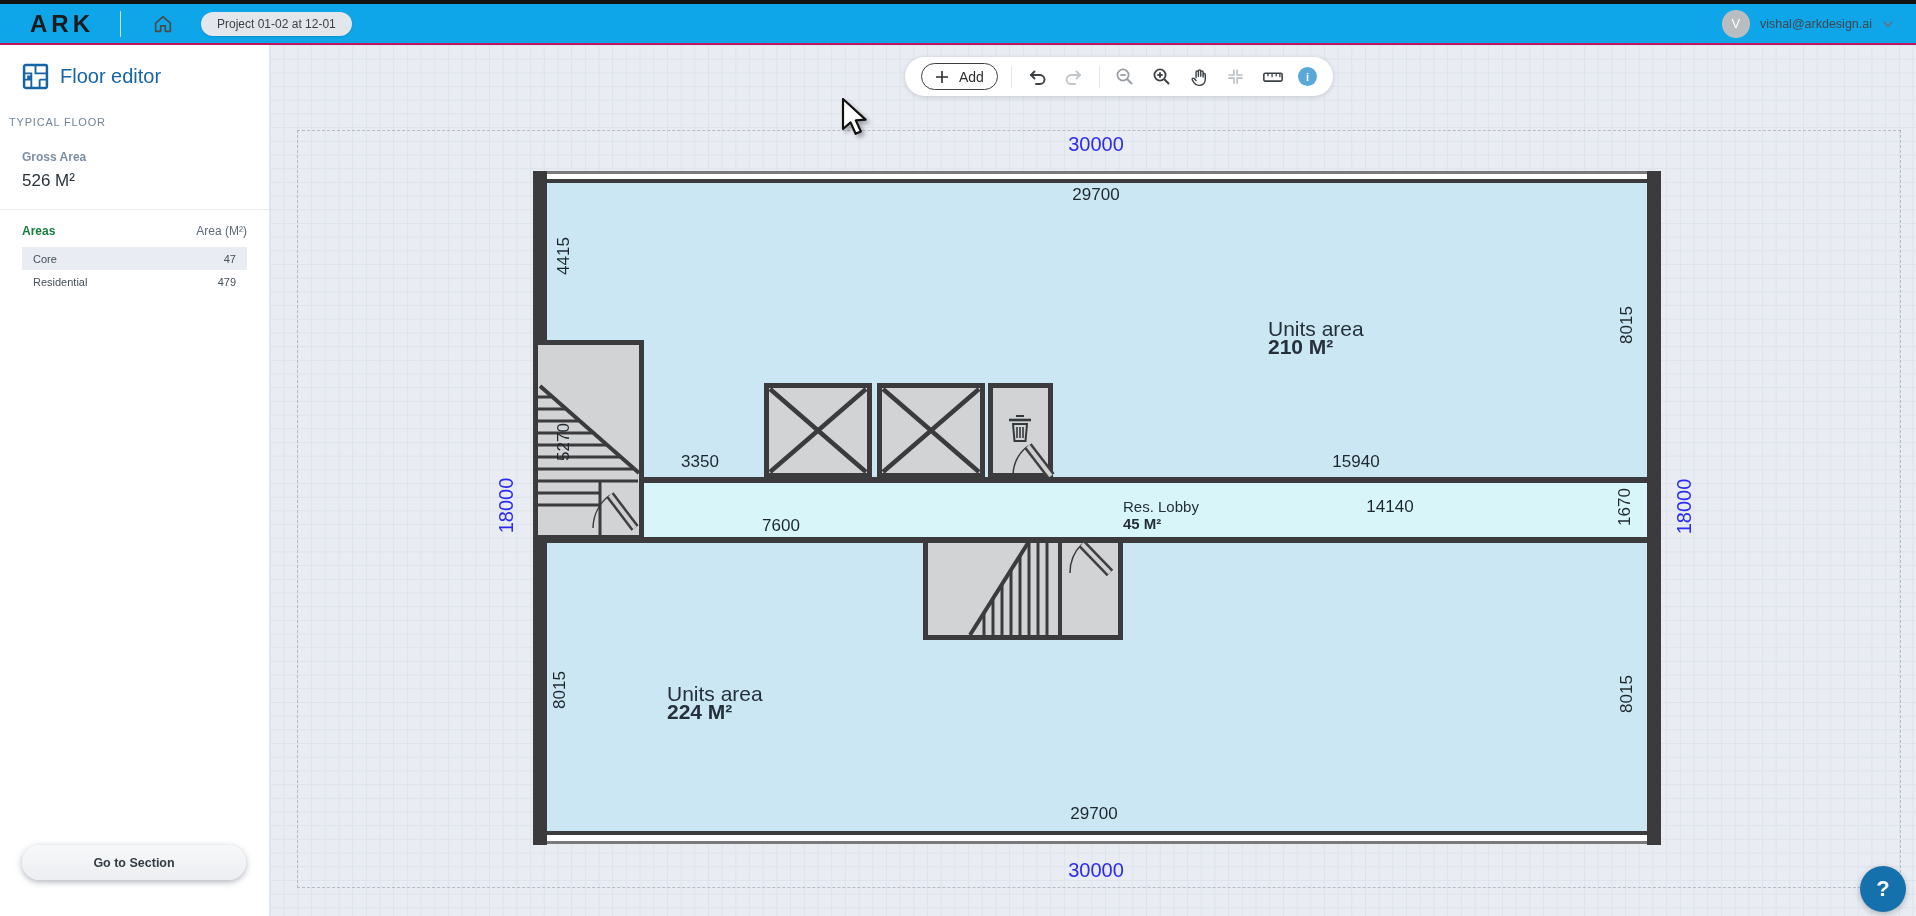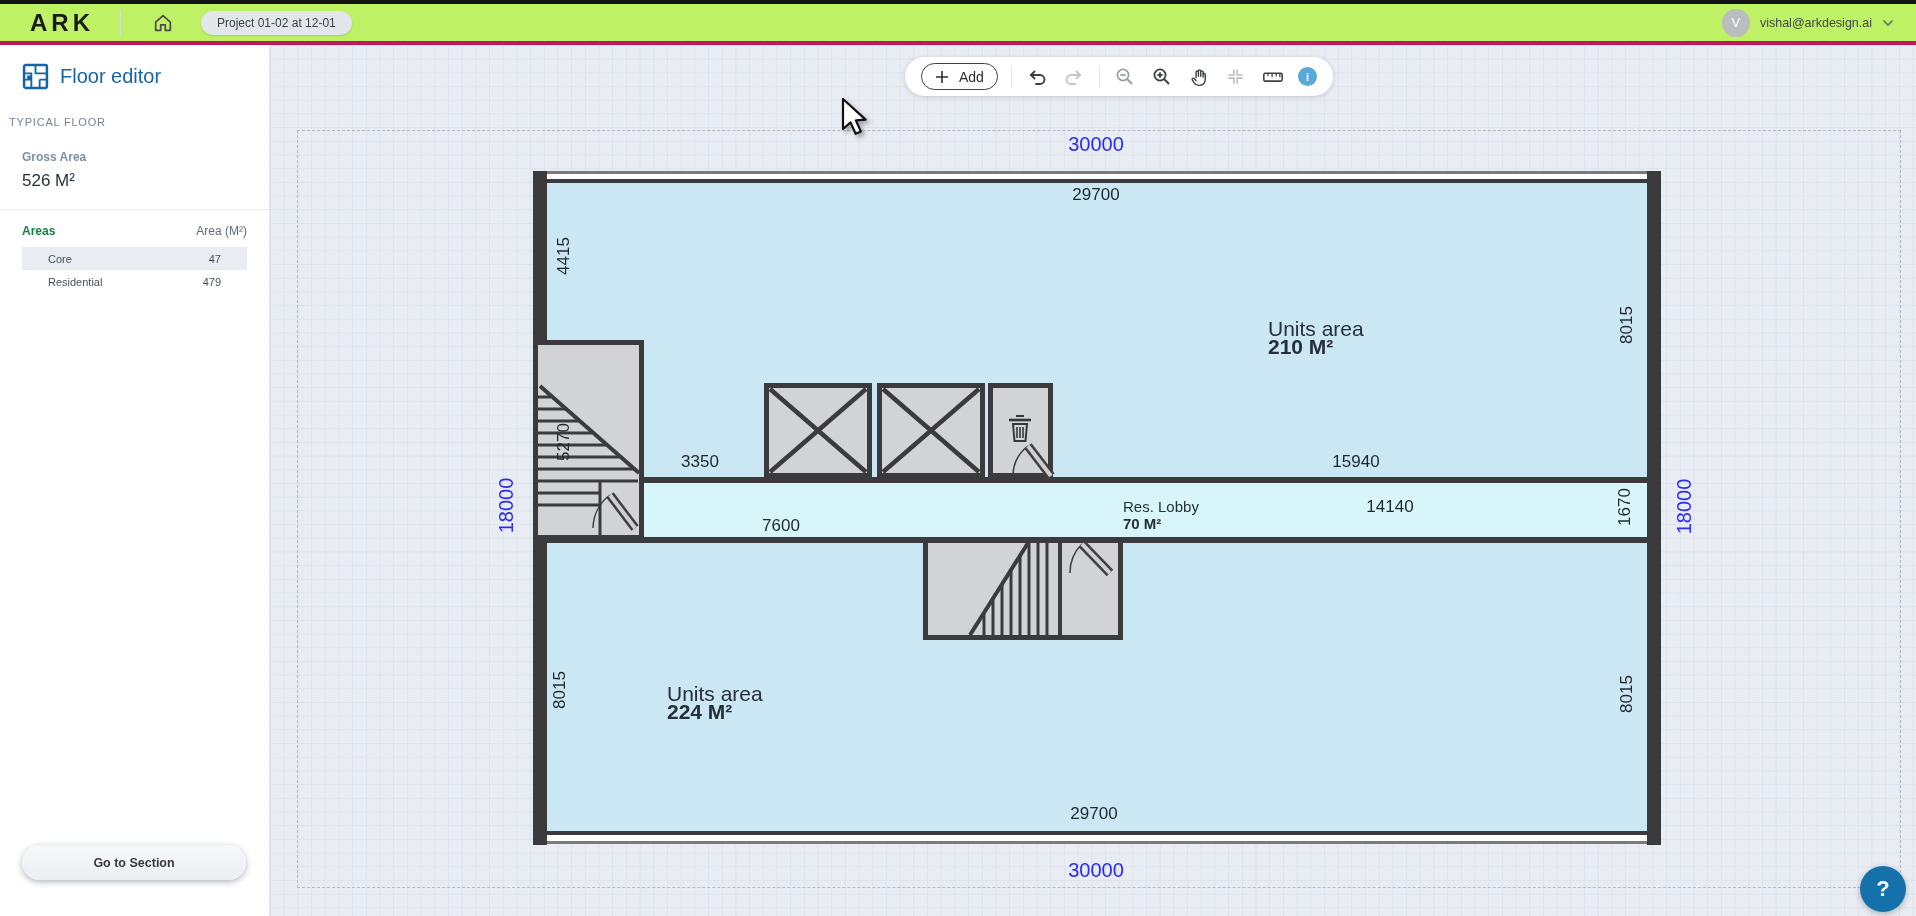--- a/index.html
+++ b/index.html
@@ -8,21 +8,21 @@
   }
   *{box-sizing:border-box;}
   html,body{margin:0;padding:0;}
   body{
     width:1916px;height:916px;overflow:hidden;position:relative;
     font-family:"Liberation Sans",sans-serif;background:#e9edf3;
   }
   
   .topbar{
     position:absolute;left:0;top:0;width:1916px;height:45px;
-    background:#bef264;border-top:4px solid #121212;border-bottom:4px solid #be185d;
+    background:#0ea5e9;border-top:4px solid #121212;border-bottom:2px solid #be185d;
     display:flex;align-items:center;z-index:30;
   }
   .logo{margin-left:30px;font-size:24px;font-weight:700;letter-spacing:4px;color:#1b1b1b;}
   .tb-divider{width:1px;height:26px;background:#d8dadd;margin:0 28px 0 26px;}
   .home-btn{width:28px;height:28px;display:flex;align-items:center;justify-content:center;cursor:pointer;background:none;border:none;padding:0;}
   .project-pill{
     margin-left:24px;background:#e3e6ea;border-radius:13px;padding:5px 16px;
     font-size:12px;color:#3b424a;box-shadow:0 1px 2px rgba(0,0,0,.14);border:none;cursor:pointer;
   }
   .user-group{margin-left:auto;margin-right:22px;display:flex;align-items:center;gap:10px;}
@@ -37,21 +37,21 @@
   .sb-header{display:flex;align-items:center;gap:11px;padding:18px 22px 0;}
   .sb-title{font-size:20px;font-weight:400;color:var(--accent);}
   .sb-floor{margin:26px 9px 0;font-size:11px;font-weight:400;letter-spacing:.8px;color:#72849b;}
   .sb-label{margin:22px 22px 0;font-size:12px;font-weight:600;color:#7c8ea6;}
   .sb-gross{margin:7px 22px 0;font-size:17px;color:#28323a;}
   .sb-hr{margin:18px 0 0;border:none;border-top:1px solid #e9ebef;}
   .areas-head{display:flex;justify-content:space-between;align-items:flex-end;margin:14px 22px 9px;}
   .areas-label{font-size:12px;font-weight:600;color:#15803d;}
   .areas-col{font-size:12px;color:#5e6b79;}
   .areas-table{margin:0 22px;}
-  .area-row{display:flex;justify-content:space-between;align-items:center;height:23px;padding:0 26px;font-size:11px;color:#454f59;}
+  .area-row{display:flex;justify-content:space-between;align-items:center;height:23px;padding:0 11px;font-size:11px;color:#454f59;}
   .area-row.alt{background:#e9edf3;}
   .go-btn{
     position:absolute;left:22px;bottom:36px;width:224px;height:35px;border:none;border-radius:18px;
     background:linear-gradient(#f7f8fa,#eceef1);box-shadow:0 2px 6px rgba(96,106,122,.5);
     font-size:12.5px;font-weight:700;color:#333b44;cursor:pointer;font-family:"Liberation Sans",sans-serif;
   }
   
   .canvas{
     position:absolute;left:270px;top:45px;width:1646px;height:871px;overflow:hidden;
     background-color:#e9edf3;
@@ -247,21 +247,21 @@
   <div class="room" style="left:998px;top:275px;">
     <div>Units area</div>
     <div class="area">210 M²</div>
   </div>
   <div class="room" style="left:397px;top:640px;">
     <div>Units area</div>
     <div class="area">224 M²</div>
   </div>
   <div class="room" style="left:853px;top:453px;font-size:15px;line-height:17px;">
     <div>Res. Lobby</div>
-    <div class="area">70 M²</div>
+    <div class="area">45 M²</div>
   </div>
 
   <div class="toolbar">
     <button class="add-btn">
       <svg width="14" height="14" viewBox="0 0 14 14">
           <path d="M7 1 V13 M1 7 H13" stroke="#2e2e2e" stroke-width="1.6"></path>
         </svg>
       <span>Add</span>
     </button>
     <div class="t-div"></div>

